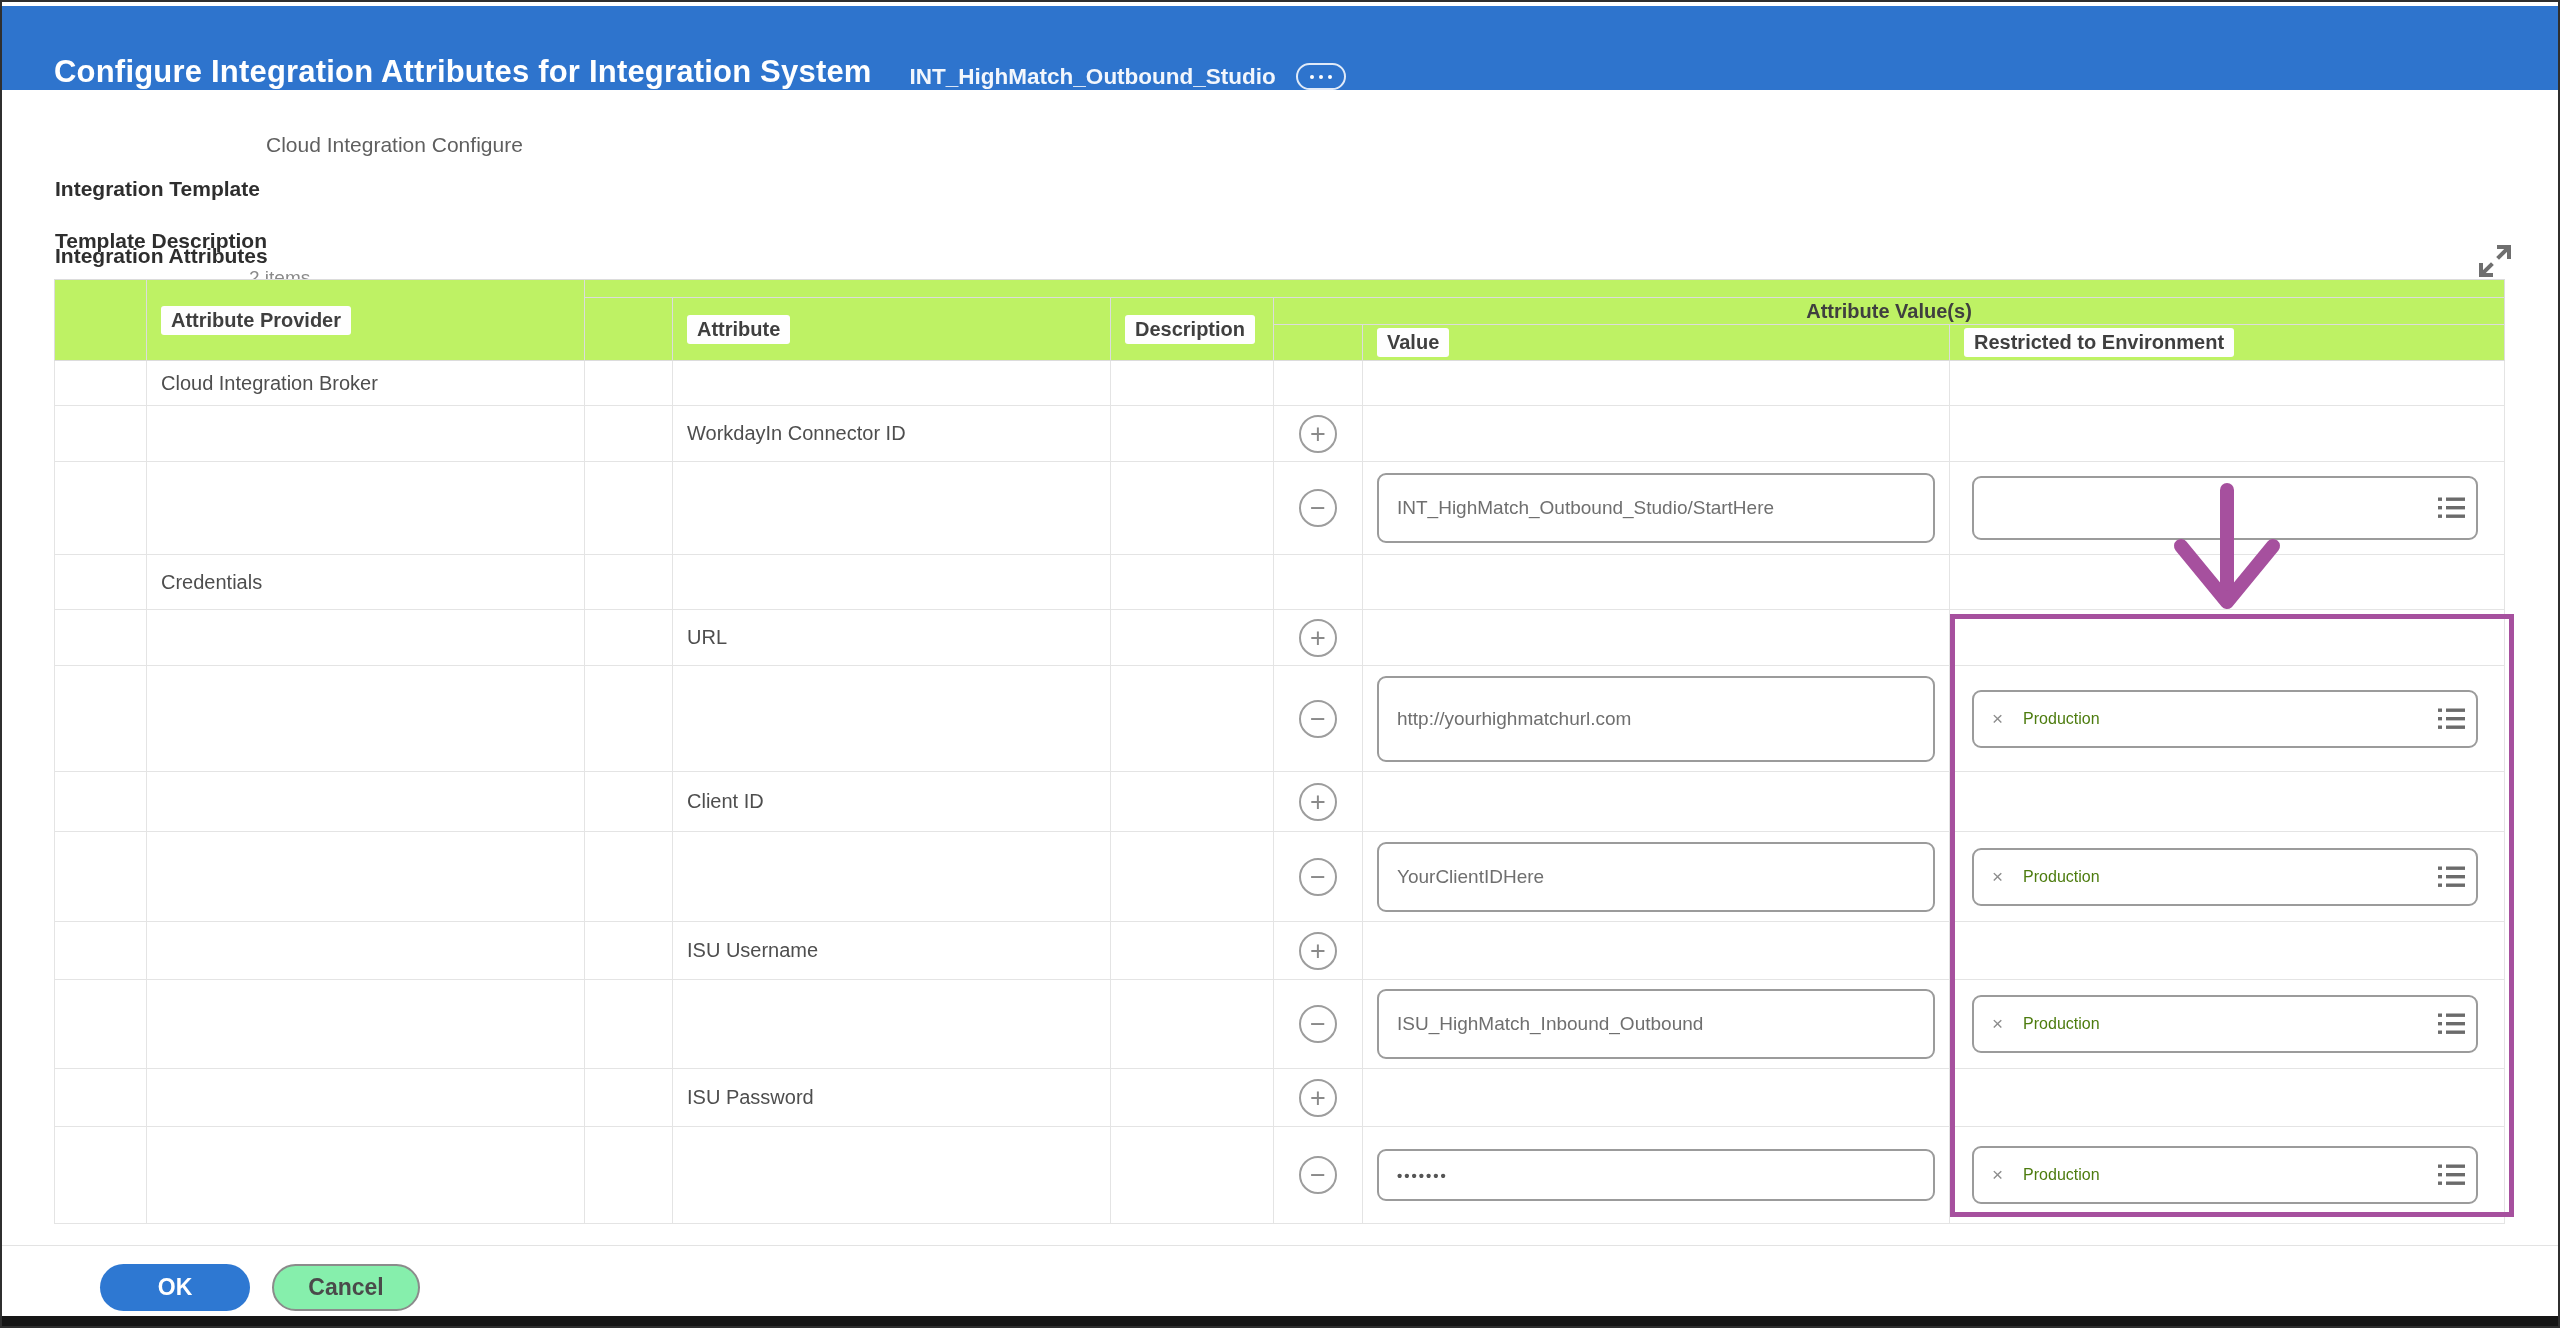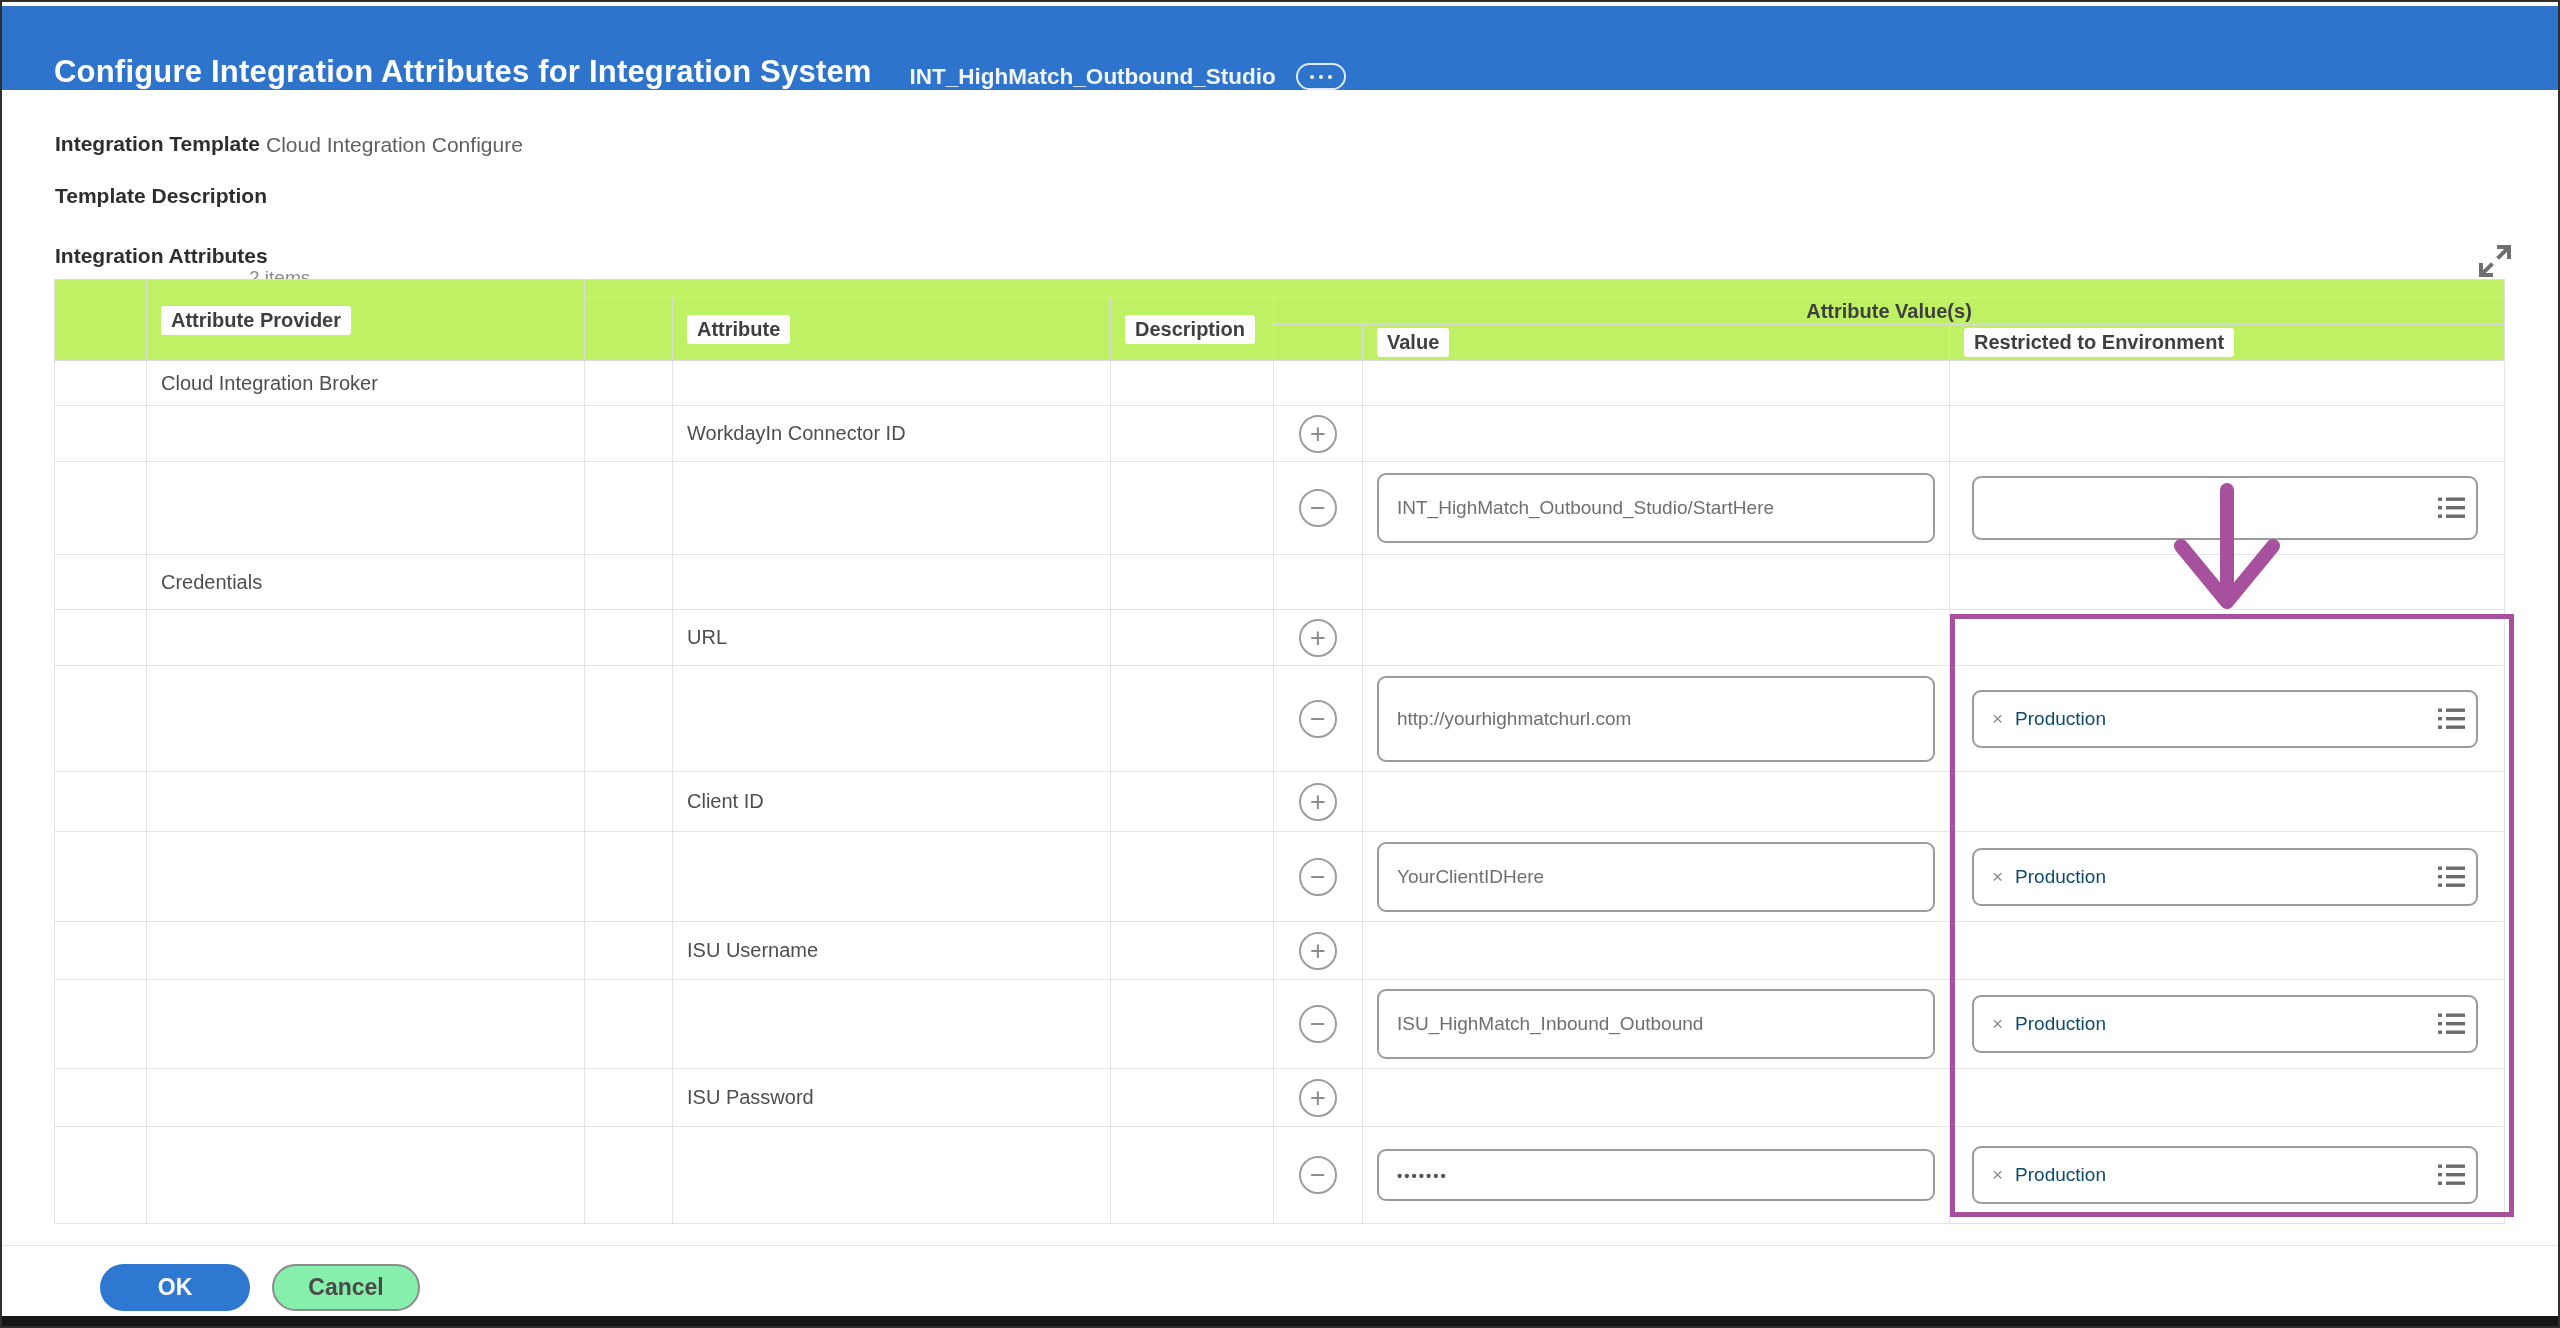--- a/index.html
+++ b/index.html
@@ -16,21 +16,21 @@
   }
   .topbar .title{font-size:31px; font-weight:bold; color:#ffffff; letter-spacing:.2px;}
   .topbar .subtitle{font-size:22.5px; font-weight:600; color:#f2f6fc; margin-left:38px;}
   .rel-actions{
     margin-left:20px; width:50px; height:27px; border:2px solid rgba(255,255,255,.85);
     border-radius:15px; display:flex; align-items:center; justify-content:center; gap:5px;
     cursor:pointer; box-sizing:border-box;
   }
   .rel-actions i{width:4px;height:4px;border-radius:50%;background:#fff;}
   
-  .meta-label{position:absolute; left:53px; font-size:21px; font-weight:bold; color:#2e2e2e;}
+  .meta-label{position:absolute; left:53px; font-size:21px; font-weight:bold; color:#2e2e2e;margin-top:45px;}
   .meta-value{position:absolute; left:264px; font-size:21px; color:#5f5f5f;}
   
   .section-title{position:absolute; left:53px; top:242px; font-size:21px; font-weight:bold; color:#2e2e2e;}
   .section-count{position:absolute; left:247px; top:245px; font-size:19px; color:#8a8a8a;margin-top:20px;}
   .expand-btn{position:absolute; left:2472px; top:238px; width:42px; height:42px; cursor:pointer;}
   
   table.grid{position:absolute; left:52px; top:277px; width:2450px;
     border-collapse:collapse; table-layout:fixed; border:1px solid #d6d6d6;}
   table.grid td{border:1px solid #e4e4e4; padding:0 14px; font-size:20px;
     color:#4e4e4e; vertical-align:middle; overflow:hidden; box-sizing:border-box;}
@@ -47,21 +47,21 @@
   
   .tinput{
     position:relative; border:2px solid #9b9b9b; border-radius:9px; background:#fff;
     display:flex; align-items:center; padding:7px 18px; font-size:19px; color:#6f6f6f;
     box-sizing:border-box; width:100%;
   }
   .h70{height:70px}.h86{height:86px}.h64{height:64px}.h58{height:58px}.h52{height:52px}
   .r-input{width:506px; margin-left:8px;}
   .masked{font-size:15px; letter-spacing:2px; font-weight:bold; color:#555;}
   .pill-x{color:#8d8d8d; font-size:19px; margin-right:12px; cursor:pointer;}
-  .pill-label{color:#0c4a6e; font-size:19px;}
+  .pill-label{color:#4d7c0f; font-size:16px;margin-left:8px;}
   .prompt{position:absolute; right:11px; top:50%; transform:translateY(-50%); cursor:pointer; line-height:0;}
   
   .callout-arrow{position:absolute; left:2160px; top:480px; pointer-events:none;}
   .callout-box{
     position:absolute; left:1948px; top:612px; width:564px; height:603px;
     border:5px solid #a6509e; box-sizing:border-box; pointer-events:none;
   }
   
   .footer-divider{position:absolute; left:0; right:0; top:1243px; height:1px; background:#e3e3e3;}
   .btn{position:absolute; top:1262px; height:47px; border-radius:24px; font-size:23px;

